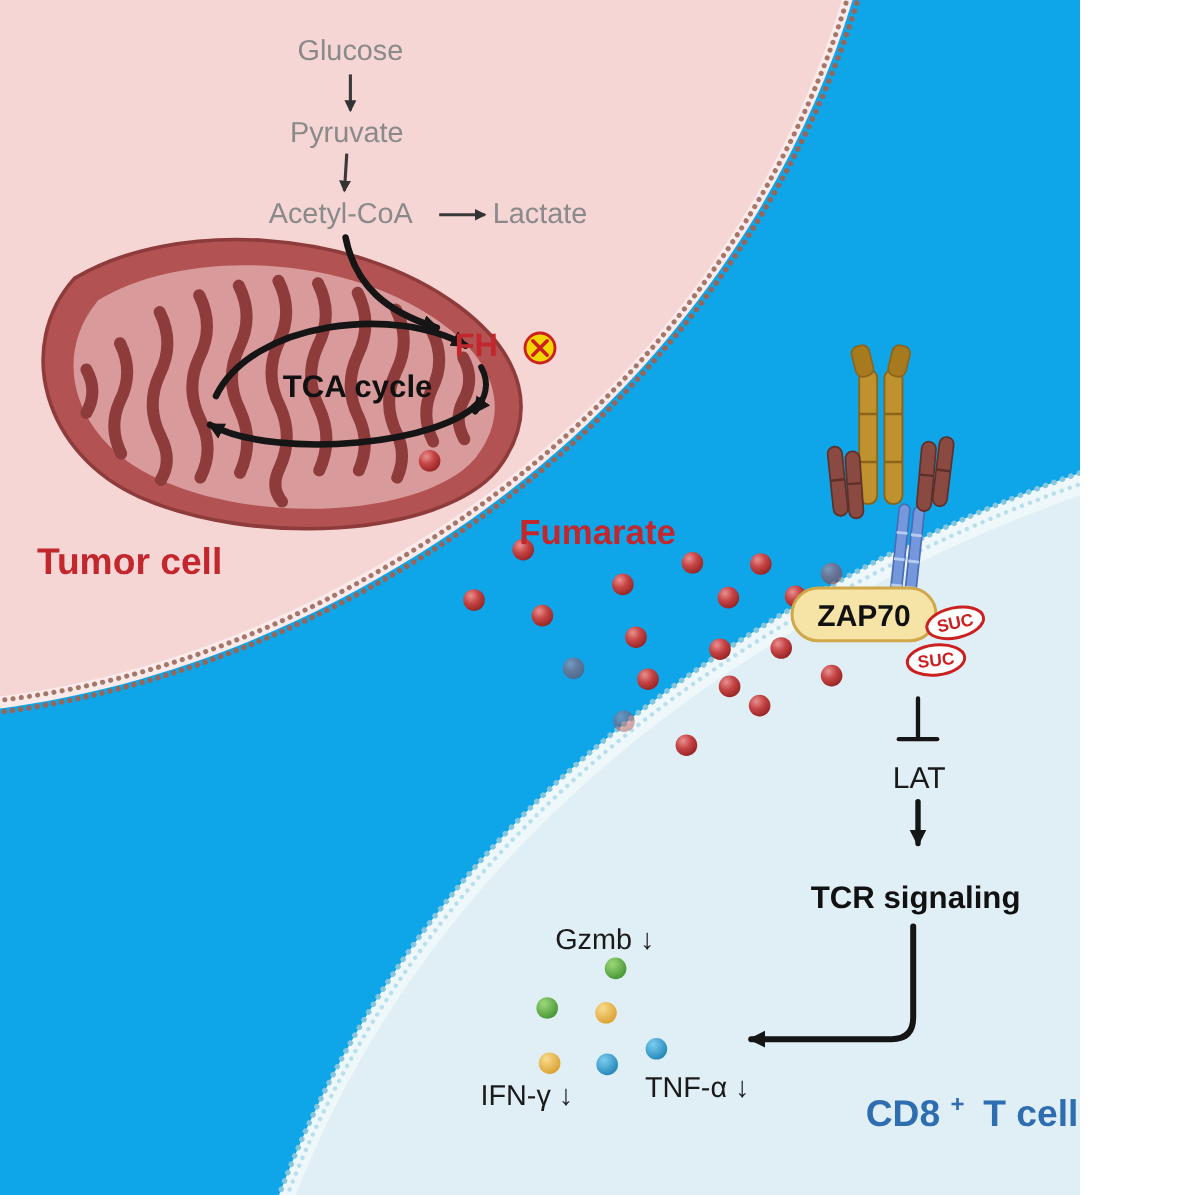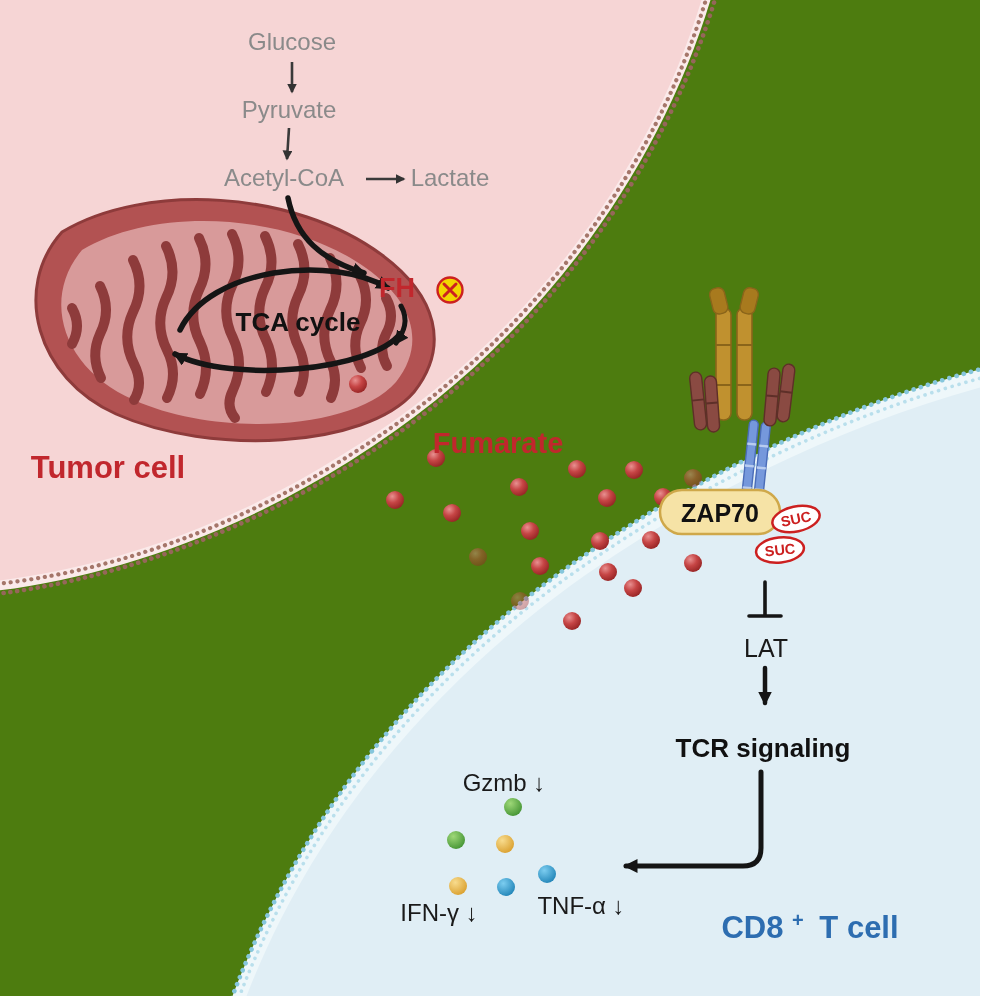--- a/index.html
+++ b/index.html
@@ -1,16 +1,16 @@
 <!DOCTYPE html>
 <html><head>
 <meta charset="utf-8">
 <style>
   html,body{margin:0;padding:0;background:#ffffff;}
-  .stage{position:relative;width:980px;height:996px;background:#4d7c0f;overflow:hidden;
+  .stage{position:relative;width:900px;height:996px;background:#0ea5e9;overflow:hidden;
          font-family:"Liberation Sans", sans-serif;}
   svg{display:block;}
   svg text{font-family:"Liberation Sans", sans-serif;}
 </style>
 </head>
 <body>
 
 <div class="stage">
 <svg width="996" height="996" viewBox="0 0 996 996" xmlns="http://www.w3.org/2000/svg">
 

